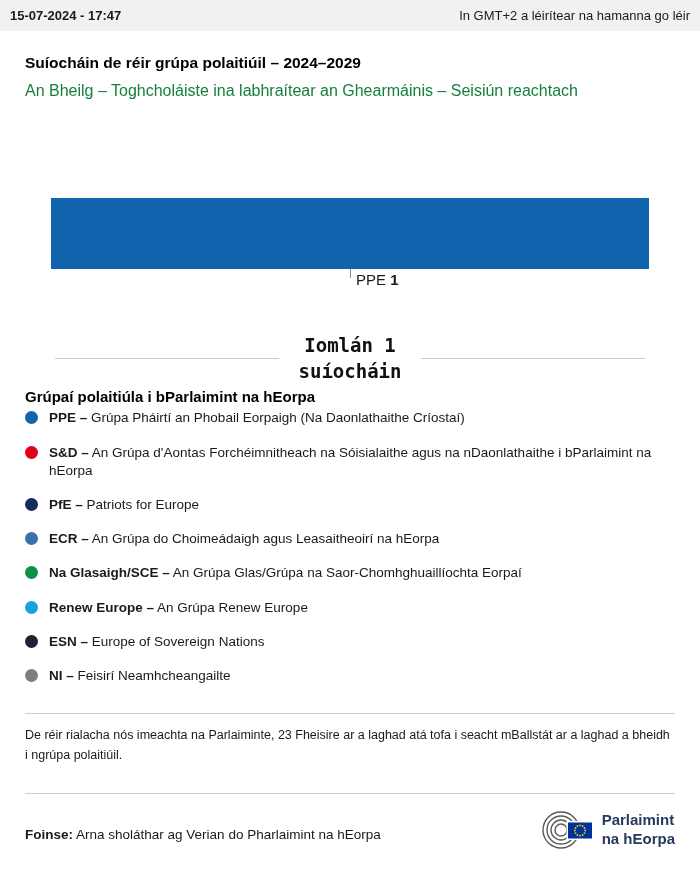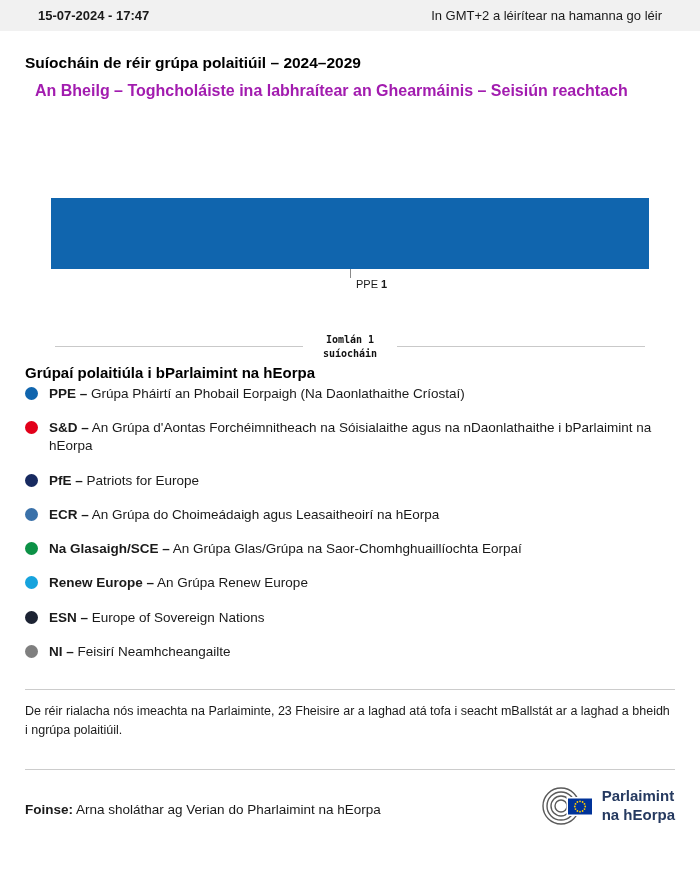--- a/index.html
+++ b/index.html
@@ -3,38 +3,38 @@
 <meta charset="utf-8">
 <style>
   html,body{margin:0;padding:0;background:#fff;}
   body{
     width:700px;min-height:874px;
     font-family:"Liberation Sans",sans-serif;
     color:#1a1a1a;overflow:hidden;
   }
   .topbar{
     display:flex;justify-content:space-between;align-items:center;
-    background:#f1f1f1;padding:8px 38px;font-size:13px;color:#1a1a1a;
+    background:#f1f1f1;padding:8px 10px;font-size:13px;color:#1a1a1a;
   }
   .topbar .dt{font-weight:bold;}
   .content{padding:0 25px;}
   h1{font-size:15.5px;font-weight:bold;margin:23px 0 10px;color:#000;}
-  h2{font-size:16px;font-weight:bold;color:#a21caf;margin:10px;}
+  h2{font-size:16px;font-weight:normal;color:#15803d;margin:0;}
   .chart{margin:98px 26px 0;}
   .bar{display:flex;height:71px;width:100%;overflow:hidden;}
   .bar .segment{height:100%;}
   .tick-row{position:relative;height:22px;}
   .tick-mark{position:absolute;left:50%;top:0;width:0;height:9px;border-left:1px solid #8a8a8a;}
-  .tick-label{position:absolute;left:calc(50% + 6px);top:9px;font-size:11px;color:#1a1a1a;white-space:nowrap;}
+  .tick-label{position:absolute;left:calc(50% + 6px);top:2px;font-size:15px;color:#1a1a1a;white-space:nowrap;}
   .tick-label b{font-weight:bold;}
   .total{display:flex;align-items:center;gap:20px;margin:42px 30px 2px;}
   .total .rule{flex:1;height:1px;background:#c9c9c9;}
   .total-text{
     font-family:"DejaVu Sans Mono",monospace;font-weight:bold;
-    font-size:10px;line-height:1.35;text-align:center;color:#111;
+    font-size:19px;line-height:1.35;text-align:center;color:#111;
   }
   h3{font-size:15px;font-weight:bold;margin:4px 0 4px;color:#000;}
   ul.legend{list-style:none;margin:0;padding:0;}
   .legend-item{display:flex;gap:11px;margin-bottom:16px;font-size:13.5px;line-height:1.35;}
   .legend-item .dot{width:13px;height:13px;border-radius:50%;flex:0 0 13px;margin-top:2px;background:#999;}
   .legend-item b{font-weight:bold;}
   hr{border:none;border-top:1px solid #ccc;margin:28px 0 0;}
   .footnote{font-size:12.5px;line-height:1.55;margin:12px 0 2px;color:#1a1a1a;}
   footer{display:flex;justify-content:space-between;align-items:center;margin-top:8px;padding-bottom:22px;}
   .source{font-size:13.5px;margin:14px 0 0;}

